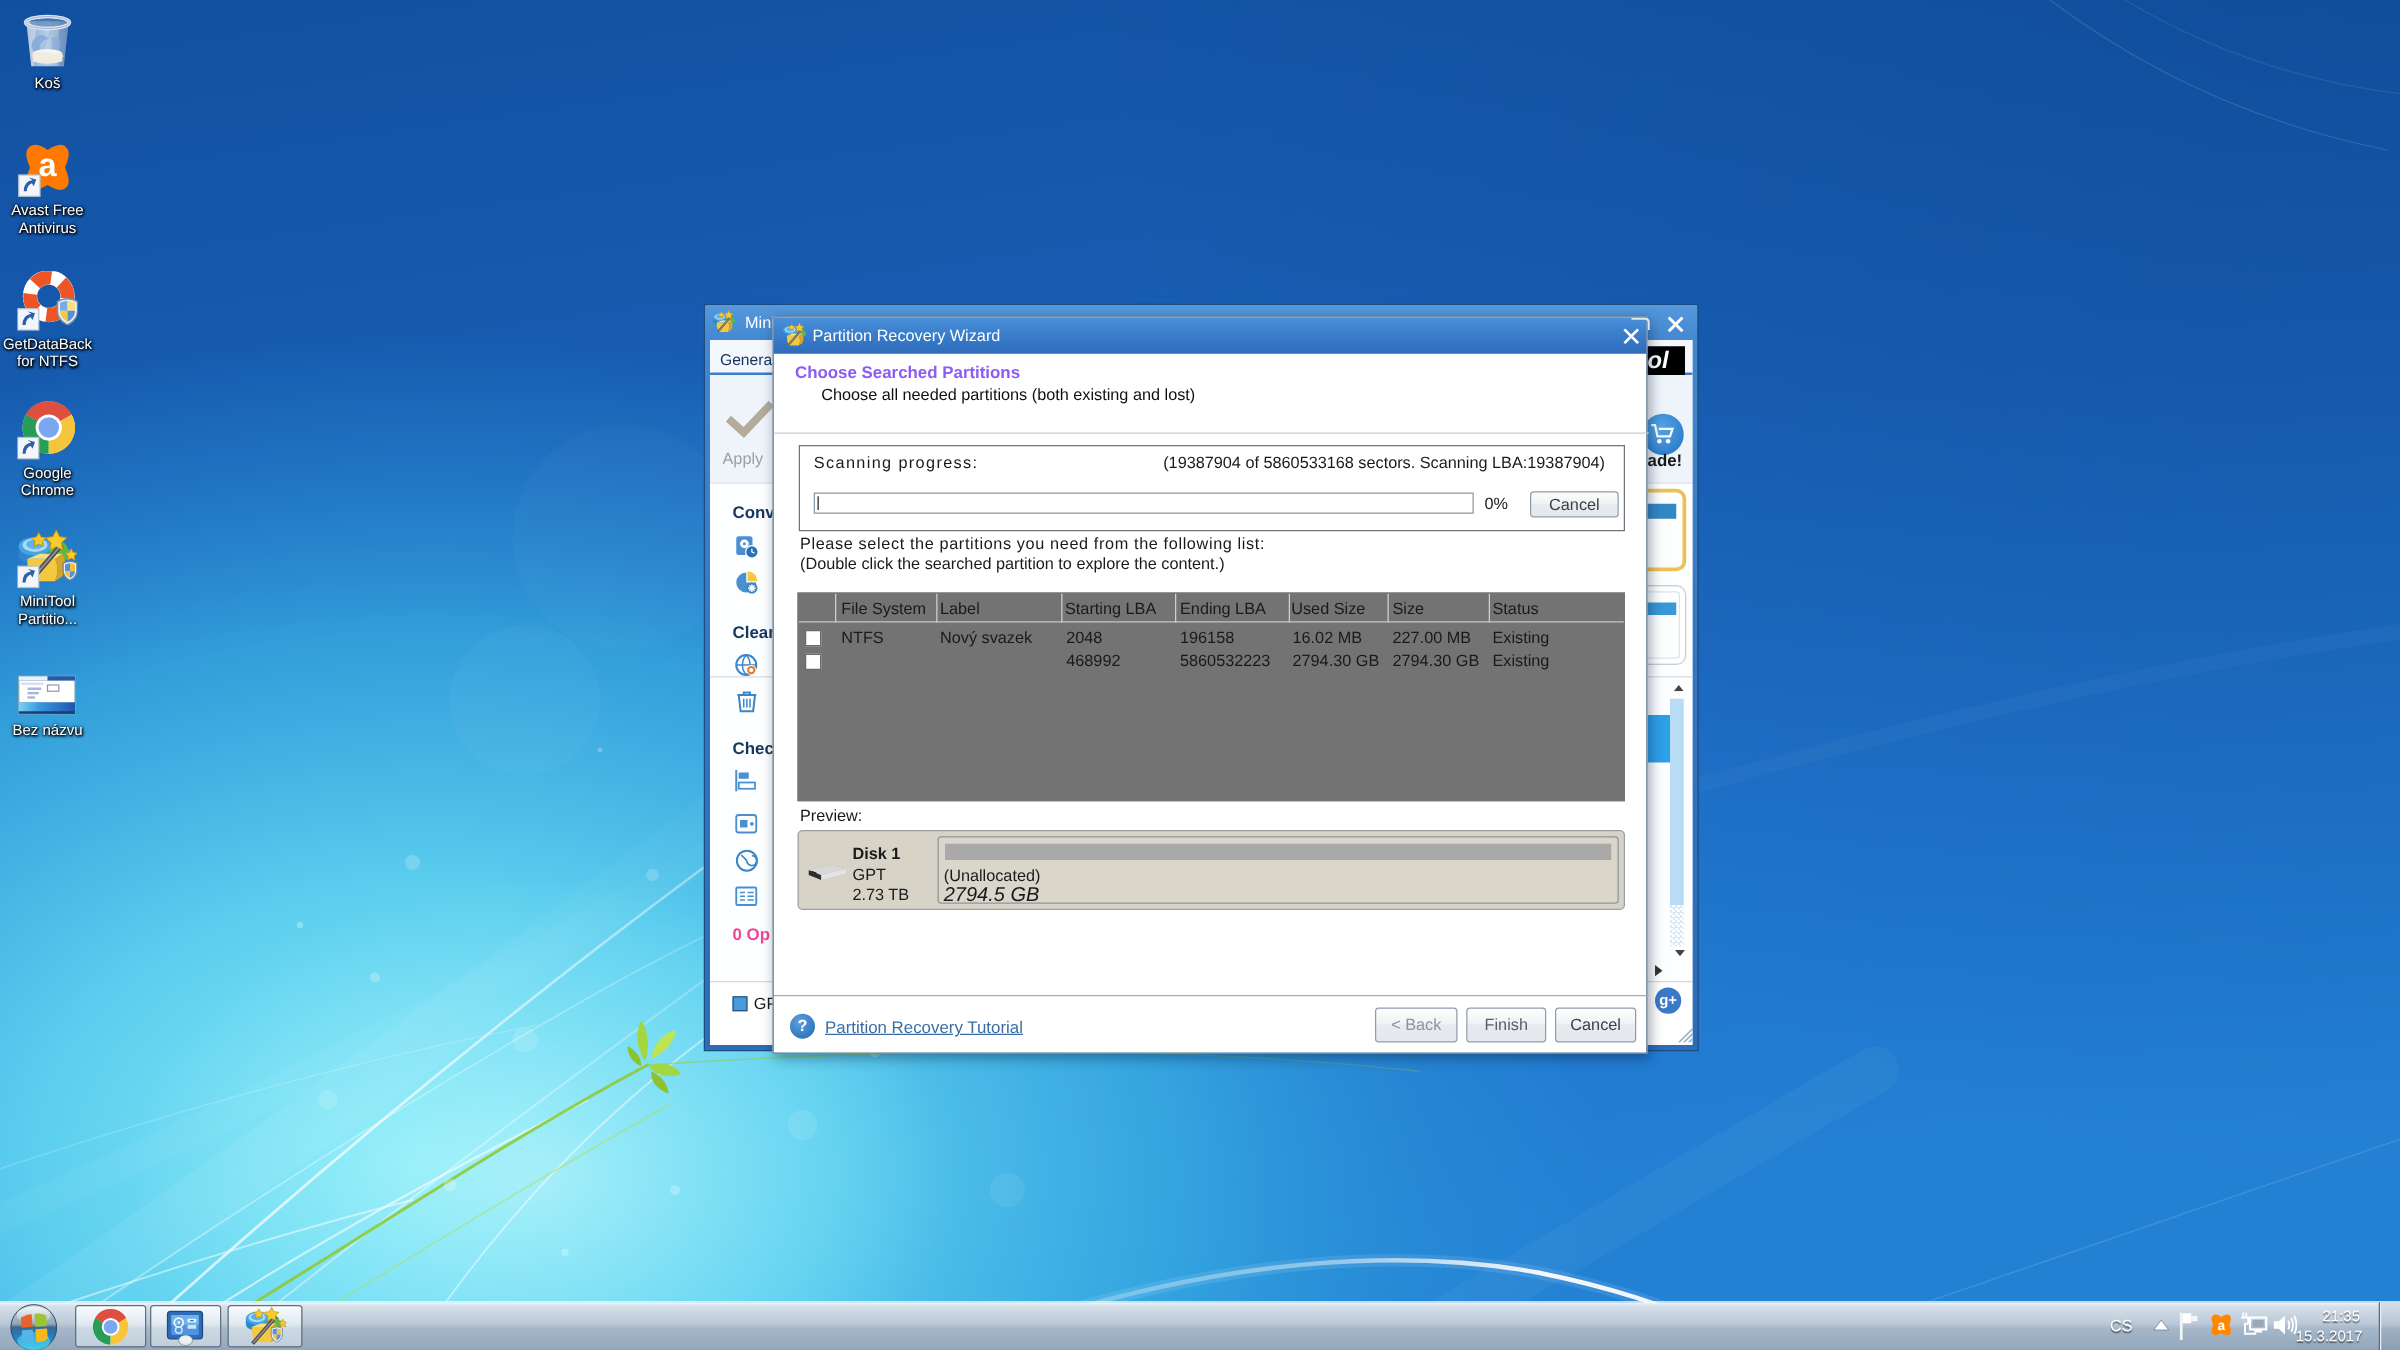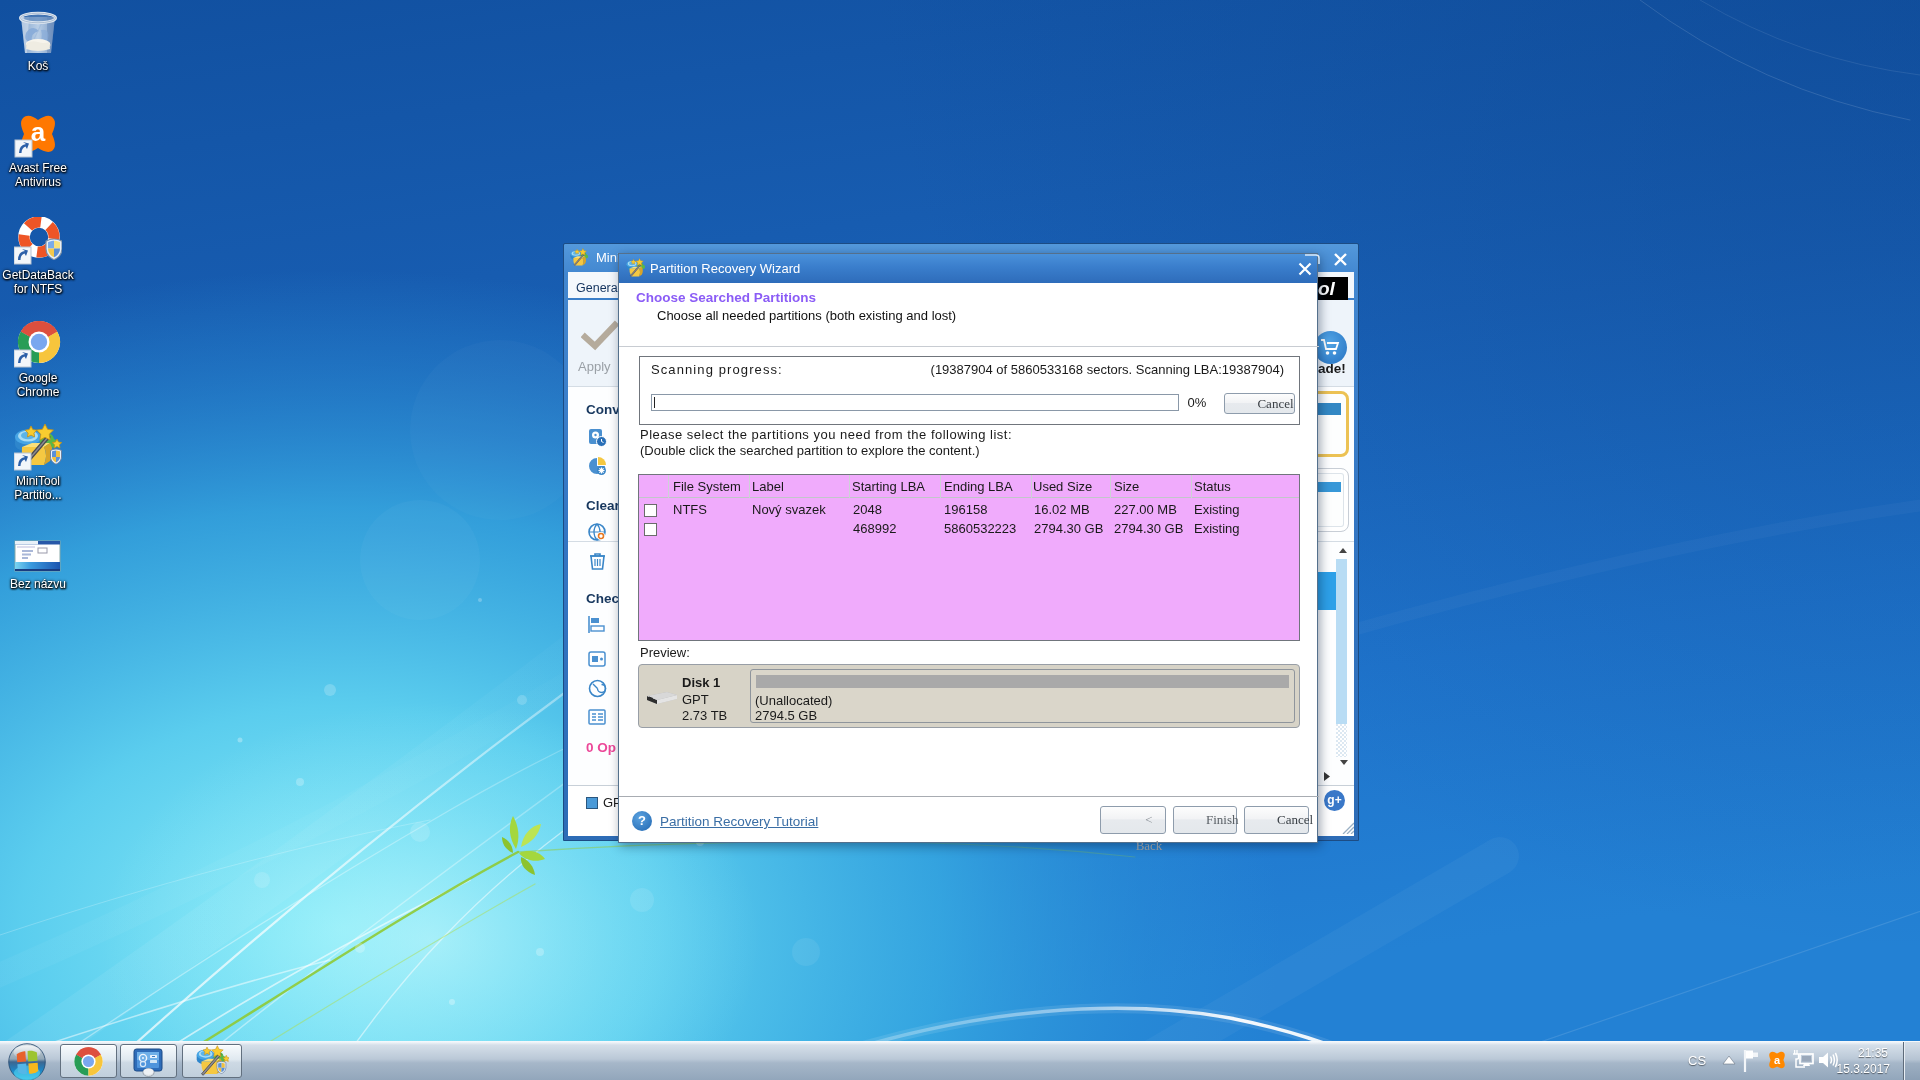--- a/index.html
+++ b/index.html
@@ -12,21 +12,21 @@
 .dicon .lbl{margin-top:3px;line-height:14px;
   text-shadow:0 1px 2px #000,0 0 3px rgba(0,0,0,.9),1px 1px 2px #000;}
 
 #mainwin{position:absolute;left:563px;top:243px;width:796px;height:598px;}
 #dlg{position:absolute;left:618px;top:253px;width:700px;height:590px;
   background:#fff;border:1px solid #54708c;box-shadow:2px 3px 10px rgba(0,20,50,.4);
   font-size:13px;color:#1a1a1a;}
 .tbar{position:absolute;left:0;top:0;right:0;height:29px;
   background:linear-gradient(180deg,#4a91da 0%,#3a7ecc 45%,#2e6cba 100%);}
 .wtitle{position:absolute;color:#fff;font-size:13px;top:7px;}
-button,.btn{font-family:Liberation Serif, serif;padding-left:32px;}
+button,.btn{font-family:Liberation Sans, sans-serif;}
 .btn{position:absolute;border:1px solid #8e9cac;border-radius:3px;
   background:linear-gradient(180deg,#fdfdfd 0%,#f2f3f5 45%,#e7eaee 50%,#e4e8ec 100%);
   font-size:13px;text-align:center;color:#3c4146;}
 
 #taskbar{position:absolute;left:0;top:1041px;width:1920px;height:39px;
   background:linear-gradient(180deg,#f2f6fa 0,#d5dfe9 8%,#bac8d7 45%,#a6b7c9 55%,#92a6bb 100%);
   border-top:1px solid #f4f8fb;}
 .tbtn{position:absolute;top:2px;height:34px;border:1px solid #62707f;border-radius:3px;
   background:linear-gradient(180deg,#f8fbfd 0%,#e0e9f0 45%,#cdd9e4 55%,#c0cfdc 100%);
   box-shadow:inset 0 1px 0 #fff;}
@@ -443,21 +443,21 @@
   <div class="abs" style="right:33px;top:108px;font-size:13px;white-space:nowrap;">(19387904 of 5860533168 sectors. Scanning LBA:19387904)</div>
   <div class="abs" style="left:32px;top:140px;width:528px;height:17px;border:1px solid #8a98a8;background:#fff;">
     <div class="abs" style="left:2px;top:2px;width:1px;height:11px;background:#222;"></div>
   </div>
   <div class="abs" style="left:558px;top:141px;width:40px;font-size:13px;text-align:center;">0%</div>
   <div class="btn" style="left:605px;top:139px;width:71px;height:21px;line-height:19px;">Cancel</div>
 
   <div class="abs" style="left:21px;top:173px;font-size:13px;letter-spacing:0.5px;">Please select the partitions you need from the following list:</div>
   <div class="abs" style="left:21px;top:189px;font-size:13px;">(Double click the searched partition to explore the content.)</div>
 
-  <div class="abs" style="left:19px;top:220px;width:662px;height:167px;border:1px solid #70757c;background:#f0abfc;">
+  <div class="abs" style="left:19px;top:220px;width:662px;height:167px;border:1px solid #70757c;background:#737373;">
     <div class="abs" style="left:0;top:0;width:660px;height:23px;border-bottom:1px solid #c2c6ca;"></div>
 
     <div class="abs" style="left:29px;top:0;width:1px;height:23px;background:#cdd1d6;"></div>
     <div class="abs" style="left:110px;top:0;width:1px;height:23px;background:#cdd1d6;"></div>
     <div class="abs" style="left:210px;top:0;width:1px;height:23px;background:#cdd1d6;"></div>
     <div class="abs" style="left:301px;top:0;width:1px;height:23px;background:#cdd1d6;"></div>
     <div class="abs" style="left:392px;top:0;width:1px;height:23px;background:#cdd1d6;"></div>
     <div class="abs" style="left:471px;top:0;width:1px;height:23px;background:#cdd1d6;"></div>
     <div class="abs" style="left:552px;top:0;width:1px;height:23px;background:#cdd1d6;"></div>
     <div class="abs" style="left:34px;top:4px;font-size:13px;">File System</div>
@@ -493,21 +493,21 @@
     <path d="M12 13 L32 8 L32 12 L12 17Z" fill="#e4e4e4"></path>
     <path d="M2 9 L22 5 L32 8 L12 13Z" fill="#d8d8d8"></path>
     <path d="M4 10 L8 11.5" stroke="#2a2a2a" stroke-width="1"></path>
   </svg>
   <div class="abs" style="left:63px;top:421px;font-size:13px;font-weight:bold;">Disk 1</div>
   <div class="abs" style="left:63px;top:438px;font-size:13px;">GPT</div>
   <div class="abs" style="left:63px;top:454px;font-size:13px;">2.73 TB</div>
   <div class="abs" style="left:131px;top:415px;width:545px;height:54px;background:#dad6ca;border:1px solid #8f959c;border-radius:3px;"></div>
   <div class="abs" style="left:137px;top:421px;width:533px;height:13px;background:#a9a9a9;"></div>
   <div class="abs" style="left:136px;top:439px;font-size:13px;">(Unallocated)</div>
-  <div class="abs" style="left:136px;top:454px;font-size:13px;">2794.5 GB</div>
+  <div class="abs" style="left:136px;top:454px;font-size:16px;font-style:italic;">2794.5 GB</div>
 
   <div class="abs" style="left:0;top:542px;width:700px;height:1px;background:#a8acb2;"></div>
 
   <div class="abs" style="left:13px;top:557px;width:20px;height:20px;border-radius:50%;
     background:radial-gradient(circle at 38% 32%,#5aa2e0,#2166b0);color:#fff;font-weight:bold;
     font-size:13px;text-align:center;line-height:20px;">?</div>
   <div class="abs" style="left:41px;top:560px;font-size:13.5px;color:#3a6ea5;text-decoration:underline;">Partition Recovery Tutorial</div>
   <div class="btn" style="left:481px;top:552px;width:66px;height:28px;line-height:26px;color:#8d9399;">&lt; Back</div>
   <div class="btn" style="left:554px;top:552px;width:64px;height:28px;line-height:26px;color:#5a6066;">Finish</div>
   <div class="btn" style="left:625px;top:552px;width:65px;height:28px;line-height:26px;color:#3a4046;">Cancel</div>

